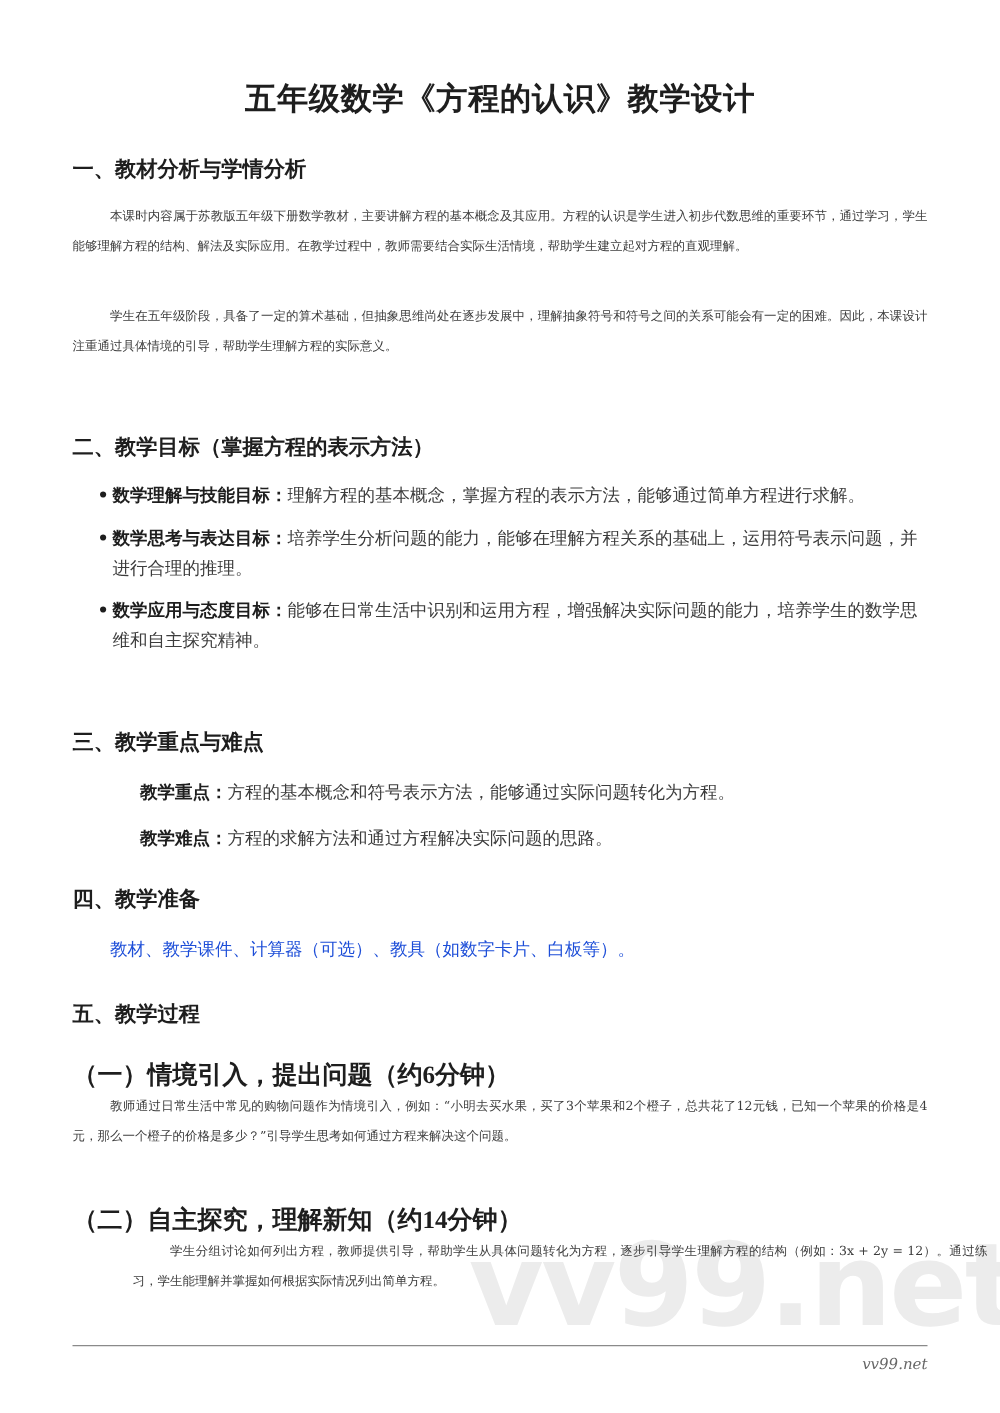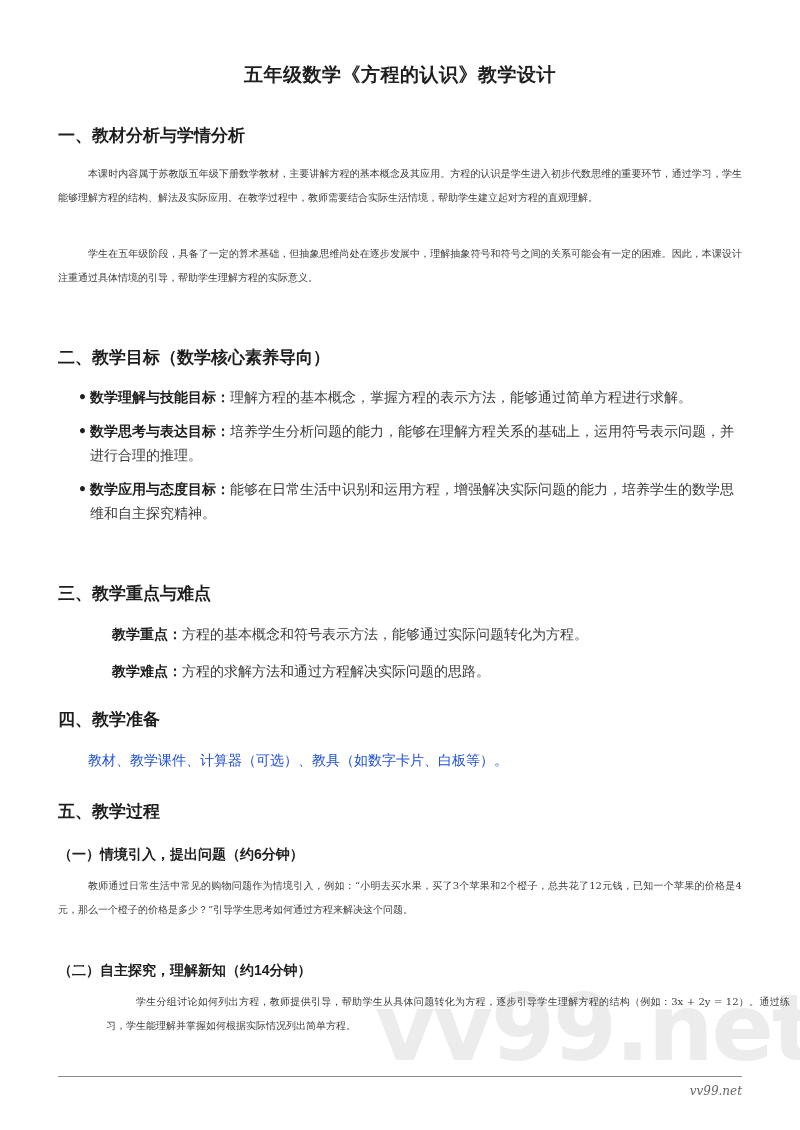--- a/index.html
+++ b/index.html
@@ -22,38 +22,38 @@
       width: 684px;
     }
     .doc-title {
       position: absolute;
       top: 62px;
       left: 0;
       width: 684px;
       text-align: center;
       font-family: "DejaVu Sans", "Liberation Sans", sans-serif;
       font-weight: bold;
-      font-size: 19px;
+      font-size: 25px;
       color: #1e1e1e;
       letter-spacing: 0.5px;
     }
     .h2 {
       position: absolute;
       left: 0;
       font-family: "DejaVu Sans", "Liberation Sans", sans-serif;
       font-weight: bold;
       font-size: 17px;
       color: #1e1e1e;
     }
     .h3 {
       position: absolute;
       left: 0;
-      font-family: Liberation Sans, sans-serif;
+      font-family: Liberation Serif, serif;
       font-weight: bold;
-      font-size: 14px;
+      font-size: 20px;
       color: #1e1e1e;
     }
     .para {
       position: absolute;
       left: 0;
       width: 684px;
       font-size: 10px;
       line-height: 24px;
       text-indent: 30px;
       color: #3c3c3c;
@@ -138,21 +138,21 @@
 <div class="watermark">vv99.net</div>
 
 <div class="page">
 
   <div class="doc-title">五年级数学《方程的认识》教学设计</div>
 
   <div class="h2" style="top:124px;">一、教材分析与学情分析</div>
   <p class="para" style="top:162px;">本课时内容属于苏教版五年级下册数学教材，主要讲解方程的基本概念及其应用。方程的认识是学生进入初步代数思维的重要环节，通过学习，学生能够理解方程的结构、解法及实际应用。在教学过程中，教师需要结合实际生活情境，帮助学生建立起对方程的直观理解。</p>
   <p class="para" style="top:242px;">学生在五年级阶段，具备了一定的算术基础，但抽象思维尚处在逐步发展中，理解抽象符号和符号之间的关系可能会有一定的困难。因此，本课设计注重通过具体情境的引导，帮助学生理解方程的实际意义。</p>
 
-  <div class="h2" style="top:346px;">二、教学目标（数学核心素养导向）</div>
+  <div class="h2" style="top:346px;">二、教学目标（掌握方程的表示方法）</div>
   <ul class="bullet-list" style="top:385px;">
     <li class="bullet-item">
       <span class="bullet-dot">•</span>
       <span class="bold-label">数学理解与技能目标：</span><span>理解方程的基本概念，掌握方程的表示方法，能够通过简单方程进行求解。</span>
     </li>
     <li class="bullet-item">
       <span class="bullet-dot">•</span>
       <span class="bold-label">数学思考与表达目标：</span><span>培养学生分析问题的能力，能够在理解方程关系的基础上，运用符号表示问题，并进行合理的推理。</span>
     </li>
     <li class="bullet-item">

